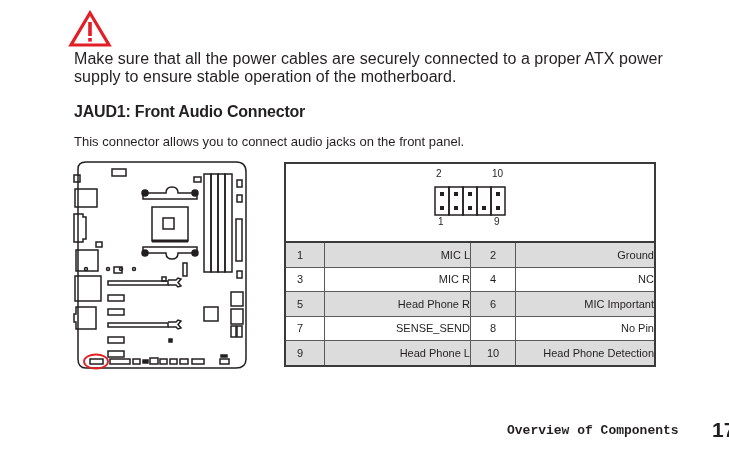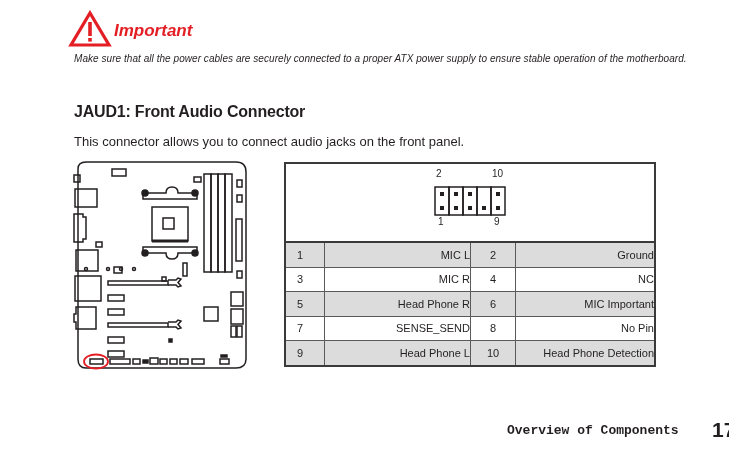--- a/index.html
+++ b/index.html
@@ -1,20 +1,20 @@
 <!DOCTYPE html>
 <html><head>
 <meta charset="utf-8">
 <style>
   html, body { margin: 0; padding: 0; background: #ffffff; }
   body { width: 729px; height: 458px; position: relative; overflow: hidden; font-family: "Liberation Sans", "DejaVu Sans", sans-serif; color: #231f20; }
   .important { position: absolute; left: 68px; top: 10px; height: 38px; display: flex; align-items: center; }
   .important .warn { width: 44px; height: 38px; }
   .important .label { color: #e31e24; font-style: italic; font-weight: bold; font-size: 17px; margin-left: 2px; margin-top: 4px; }
-  .note { position: absolute; left: 74px; top: 50px; width: 620px; font-size: 10px; font-style: italic; line-height: 18px; color: #231f20; letter-spacing: 0.05px; }
+  .note { position: absolute; left: 74px; top: 50px; width: 620px; font-size: 16px; line-height: 18px; color: #231f20; letter-spacing: 0.05px; }
   .section-title { position: absolute; left: 74px; top: 103px; font-size: 16px; font-weight: bold; color: #231f20; letter-spacing: -0.2px; }
   .desc { position: absolute; left: 74px; top: 134px; font-size: 13px; color: #231f20; }
   .mobo { position: absolute; left: 72px; top: 159px; width: 178px; height: 212px; }
   .pintable { position: absolute; left: 284px; top: 162px; width: 372px; border: 2px solid #3a3a3a; box-sizing: border-box; }
   .header-diagram { height: 77px; position: relative; border-bottom: 2px solid #3a3a3a; background: #fff; }
   .header-diagram .lbl { position: absolute; font-size: 10px; color: #231f20; }
   .header-diagram svg { position: absolute; left: 148px; top: 22px; }
   table { border-collapse: collapse; width: 100%; font-size: 11px; }
   td { border: 1.5px solid #5a5a5a; height: 23.5px; padding: 0; text-align: right; color: #231f20; }
   tr:first-child td { border-top: none; }
@@ -30,21 +30,20 @@
 </style>
 </head>
 <body>
 
 <div class="important">
   <svg class="warn" viewBox="0 0 44 38">
     <polygon points="22,3 41,35 3,35" fill="none" stroke="#e31e24" stroke-width="3.2" stroke-linejoin="miter"></polygon>
     <rect x="20.2" y="12" width="3.6" height="14" fill="#e31e24"></rect>
     <rect x="20.2" y="28" width="3.6" height="3.6" fill="#e31e24"></rect>
   </svg>
-  <span class="label">Important</span>
 </div>
 <div class="note">Make sure that all the power cables are securely connected to a proper ATX power supply to ensure stable operation of the motherboard.</div>
 
 <div class="section-title">JAUD1: Front Audio Connector</div>
 <div class="desc">This connector allows you to connect audio jacks on the front panel.</div>
 
 <svg class="mobo" viewBox="0 0 178 212">
   <g fill="none" stroke="#231f20" stroke-width="1.5">
 
     <path d="M6,10 Q6,3 14,3 L164,3 Q174,3 174,13 L174,200 Q174,209 164,209 L14,209 Q6,209 6,200 Z"></path>

